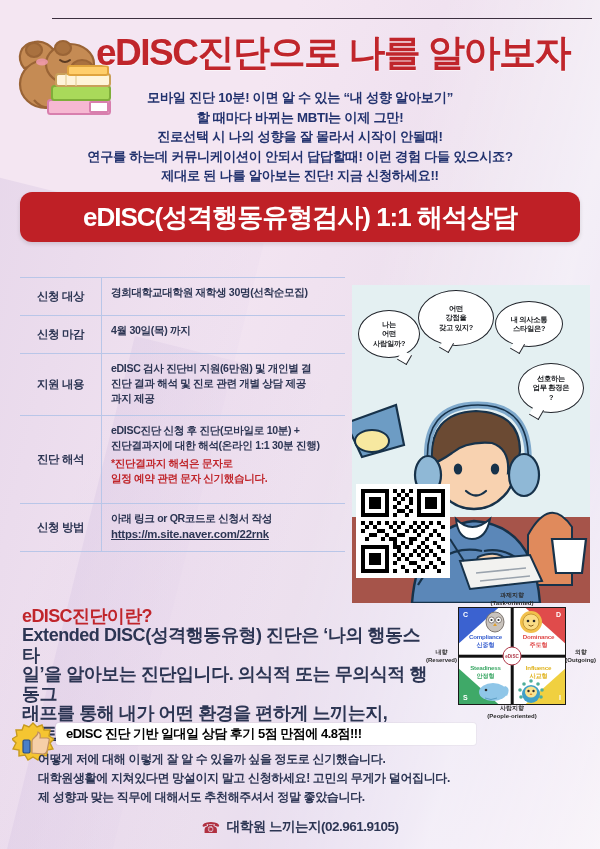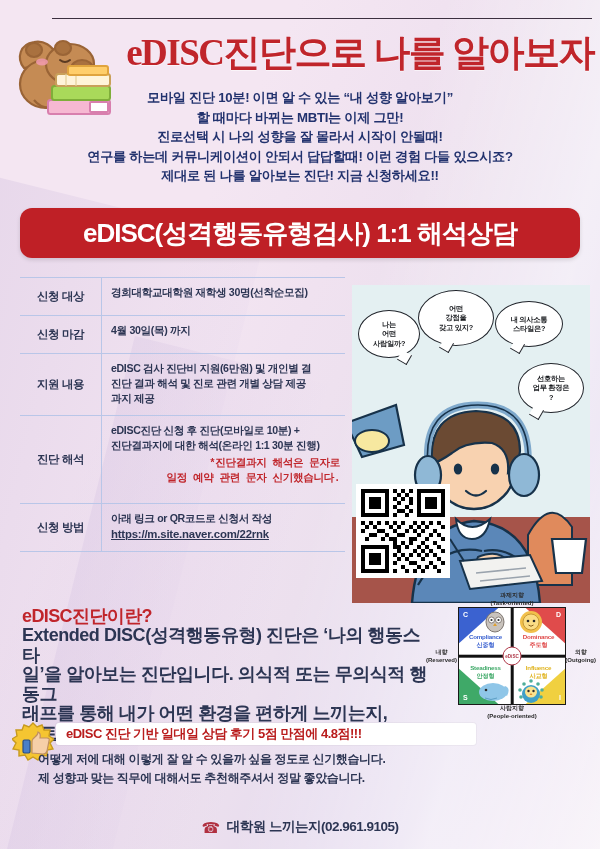--- a/index.html
+++ b/index.html
@@ -46,37 +46,37 @@
     position: absolute; left: 52px; top: 18px; width: 540px; height: 0;
     border-top: 1.6px solid #3b2f3f;
   }
 
   
   .capy { position: absolute; left: 6px; top: 22px; width: 118px; height: 100px; }
 
   
   .title {
     position: absolute; left: 96px; top: 28px; width: 498px;
-    text-align: right;
+    text-align: left;
     font-size: 37px; font-weight: 700; letter-spacing: -1.5px;
     color: #c0252b;
     text-shadow: 0 1px 0 rgba(255,255,255,.55);
-    font-family: Liberation Serif, serif;
+    font-family: Liberation Sans, sans-serif;
   }
   .subtitle {
     position: absolute; left: 14px; top: 88px; width: 572px;
     text-align: center; color: #22326e;
     font-size: 13.2px; font-weight: 700; line-height: 19.5px;
     letter-spacing: -0.3px;
   }
   .subtitle div { white-space: nowrap; }
 
   
   .banner {
-    position: absolute; left: 20px; top: 208px; width: 560px; height: 50px;
+    position: absolute; left: 20px; top: 192px; width: 560px; height: 50px;
     background: #bf2026; border-radius: 12px;
     display: flex; align-items: center; justify-content: center;
     box-shadow: 0 2px 4px rgba(0,0,0,.13);
   }
   .banner span {
     color: #fff; font-size: 26px; font-weight: 700; letter-spacing: -1px;
   }
 
   
   .table {
@@ -95,21 +95,21 @@
     letter-spacing: -0.4px;
     border-right: 1px solid #b9c6e8;
     padding: 4px 2px;
   }
   .tval {
     flex: 1; padding: 7px 5px 7px 9px;
     font-size: 10.6px; font-weight: 700; color: #2c3553;
     line-height: 15px; letter-spacing: -0.35px;
   }
   .tval .note {
-    display: block; color: #c0252b; text-align: right; margin-top: 3px; font-family: Liberation Mono, monospace;
+    display: block; color: #c0252b; text-align: left; margin-top: 3px;
   }
   .tval .link {
     display: block; color: #2c3553; text-decoration: underline;
     font-size: 11.4px; letter-spacing: -0.2px; margin-top: 1px;
   }
 
   
   .illus {
     position: absolute; left: 352px; top: 285px; width: 238px; height: 318px;
     background: #e4f0f2; overflow: hidden;
@@ -205,21 +205,21 @@
   }
 
   
   .review-badge {
     position: absolute; left: 12px; top: 722px; width: 42px; height: 42px;
   }
   .review-head {
     position: absolute; left: 56px; top: 723px; width: 420px; height: 22px;
     background: #fff; border-radius: 3px;
     display: flex; align-items: center; padding-left: 10px;
-    font-size: 13px; font-weight: 700; color: #b91c1c; letter-spacing: -0.5px;
+    font-size: 13px; font-weight: 700; color: #000000; letter-spacing: -0.5px;
     box-shadow: 0 0 0 1px rgba(0,0,0,.03);
   }
   .review-body {
     position: absolute; left: 38px; top: 750px; width: 545px;
     font-size: 12px; font-weight: 700; color: #2c3553;
     line-height: 19px; letter-spacing: -0.35px;
   }
 
   .contact {
     position: absolute; left: 0; top: 818px; width: 600px;
@@ -614,20 +614,21 @@
   <div class="review-badge">
     <svg viewBox="0 0 42 42" width="42" height="42">
       <path d="M21 1 l4 4 l5 -2 l2 5 l6 0 l-1 6 l5 3 l-4 4 l3 6 l-6 1 l0 6 l-6 -1 l-3 5 l-5 -3 l-5 3 l-3 -5 l-6 1 l0 -6 l-6 -1 l3 -6 l-4 -4 l5 -3 l-1 -6 l6 0 l2 -5 l5 2 Z" fill="#f5c531" stroke="#c79a1e" stroke-width="1.4"></path>
       <rect x="11" y="18" width="7" height="13" rx="1.4" fill="#4a7fc8" stroke="#2b4f85" stroke-width="1.2"></rect>
       <path d="M20 31 l0 -11 q0 -3 3 -5 q3 -2 3 -5 q3 1 2 6 l7 0 q3 0 2 3 l-2 10 q-1 3 -4 3 Z" fill="#f6cfa8" stroke="#c08f62" stroke-width="1.2"></path>
     </svg>
   </div>
   <div class="review-head">eDISC 진단 기반 일대일 상담 후기 5점 만점에 4.8점!!!</div>
   <div class="review-body">
     <div>어떻게 저에 대해 이렇게 잘 알 수 있을까 싶을 정도로 신기했습니다.</div>
+    <div>대학원생활에 지쳐있다면 망설이지 말고 신청하세요! 고민의 무게가 덜어집니다.</div>
     <div>제 성향과 맞는 직무에 대해서도 추천해주셔서 정말 좋았습니다.</div>
   </div>
 
   <div class="contact">
     <span class="phone-icon">☎</span>
     <span>대학원 느끼는지(02.961.9105)</span>
   </div>
 
 </div>
 

